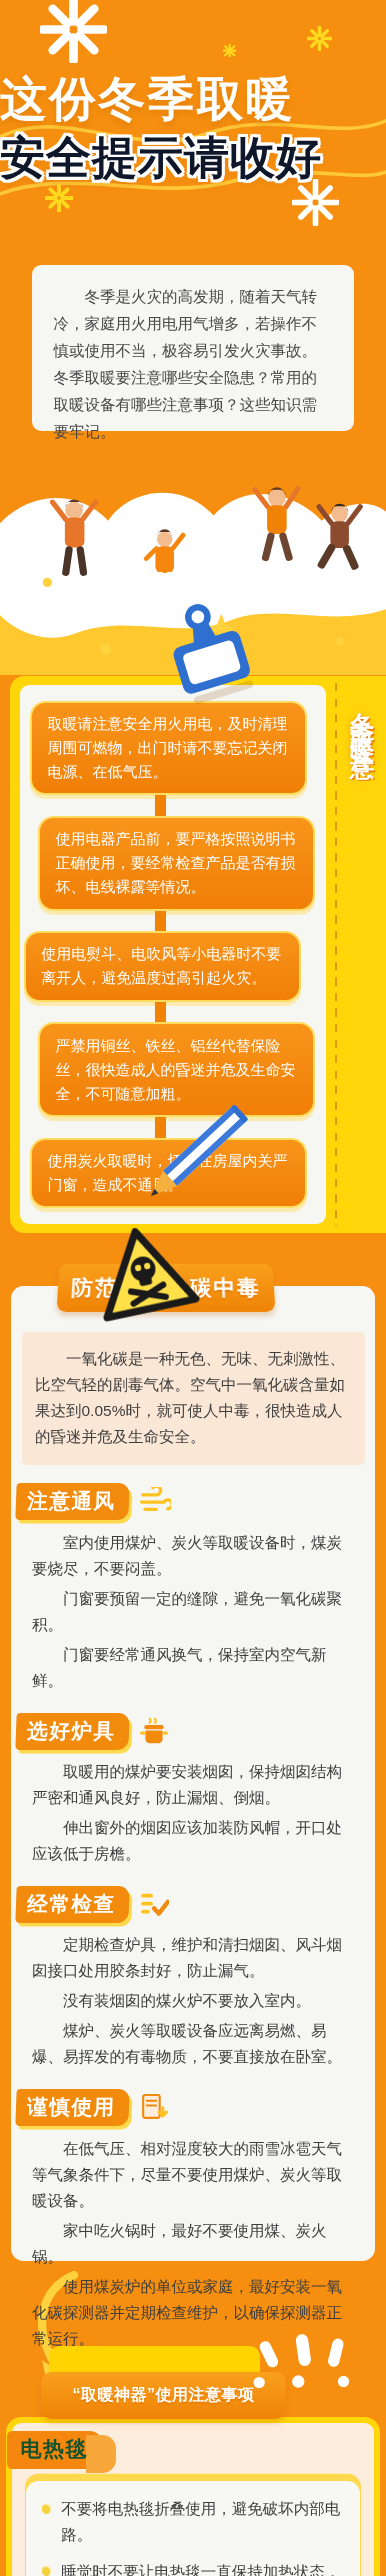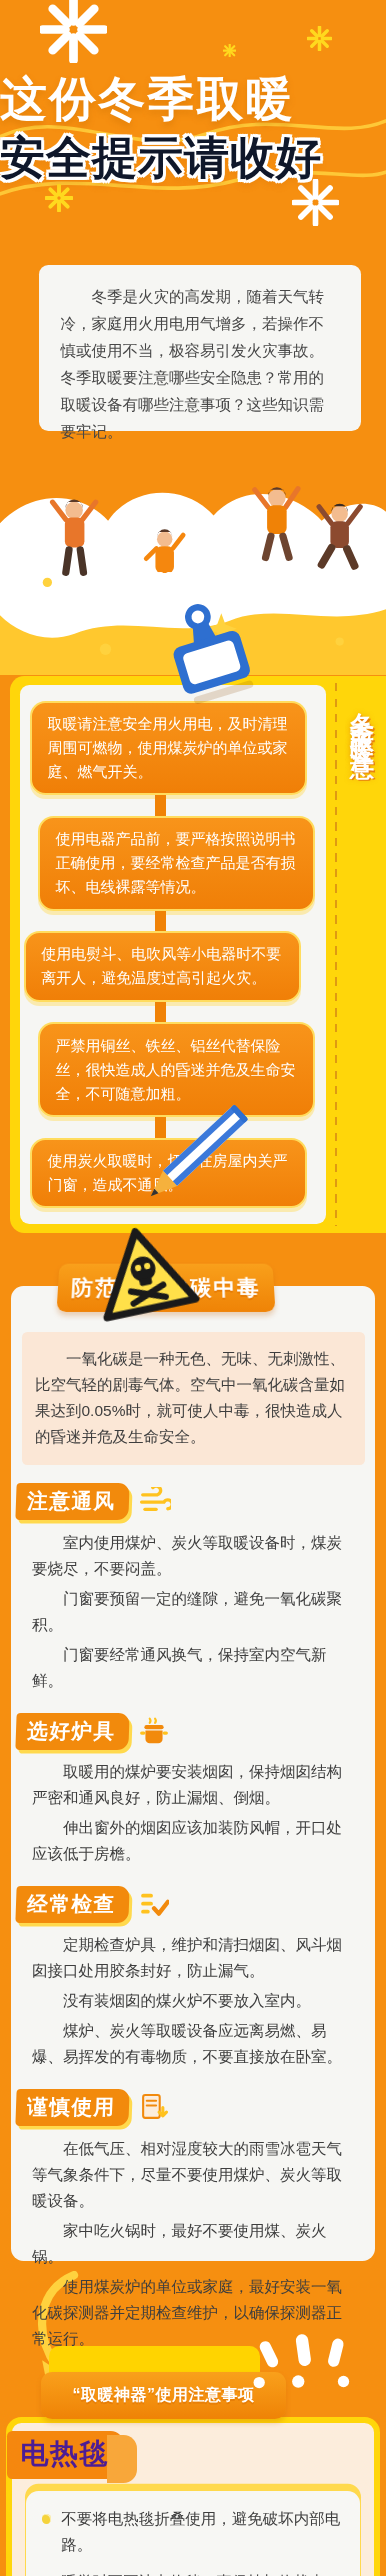--- a/index.html
+++ b/index.html
@@ -10,21 +10,21 @@
 
   
   .hero-title { position:absolute; width:386px; text-align:left; font-weight:900; z-index:3; }
   .t1 { top:68px; font-size:47px; letter-spacing:2.1px; color:#ffffff;
         text-shadow:0 4.1px 6.2px rgba(205,110,0,.45); }
   .t2 { top:128px; font-size:45px; letter-spacing:1px; color:#0f172a;
         text-shadow:-2.6px -2.6px 0 #fff,2.6px -2.6px 0 #fff,-2.6px 2.6px 0 #fff,2.6px 2.6px 0 #fff,
                     0 -3.1px 0 #fff,0 3.1px 0 #fff,-3.1px 0 0 #fff,3.1px 0 0 #fff,
                     0 6.2px 7.2px rgba(200,100,0,.30); }
   .intro-card { position:absolute; left:32px; top:265px; width:322px; height:166px;
-        background:#F6F6F3; border-radius:9.3px; padding:17.5px 21.6px; z-index:2;margin-left:7px; }
+        background:#F6F6F3; border-radius:9.3px; padding:17.5px 21.6px; z-index:2; }
   .intro-card p { font-size:15.5px; line-height:27px; color:#474747; text-indent:2em; }
 
   
   .notice-card { position:absolute; left:10.3px; top:676px; width:376px; height:557px;
         background:#FFD60A; border-radius:14.4px 0 0 14.4px; z-index:3; }
   .notice-white { position:absolute; left:9.3px; top:9.3px; width:306px; height:539px;
         background:#F6F6F3; border-radius:9.3px; overflow:hidden; }
   .notice-dash { position:absolute; left:325px; top:7.2px; width:2.1px; height:543px;
         background:repeating-linear-gradient(180deg,#DF9A12 0 8.2px,rgba(0,0,0,0) 8.2px 15.5px); }
   .v-text { position:absolute; right:8.2px; top:17.5px; writing-mode:vertical-rl;
@@ -76,21 +76,21 @@
         display:flex; align-items:center; justify-content:center;
         box-shadow:0 3.1px 5.2px rgba(190,90,0,.25);}
   .dev-banner span { font-size:16px; font-weight:900; color:#fff; letter-spacing:0.5px;
         text-shadow:0 2.1px 0 rgba(220,110,0,.5); }
   .excl-w { position:absolute; left:253px; top:2332px; z-index:5; }
   .swoosh-w { position:absolute; left:20.6px; top:2271px; z-index:2; }
   .dev-card { position:absolute; left:6.2px; top:2417px; width:374px; height:916px;
         background:#FCEDDC; border:6.2px solid #FFD60A; border-radius:15.5px; z-index:3;
         padding-top:3.1px; }
   .dev-label { position:relative; left:-5.2px; display:inline-block; background:#F5870E;
-        color:#4c1d95; font-size:28px; font-weight:900; letter-spacing:1.5px;
+        color:#14532d; font-size:21px; font-weight:900; letter-spacing:1.5px;
         padding:4.1px 15.5px 5.2px 13.4px; border-radius:5.2px 13.4px 13.4px 5.2px; z-index:2; }
   .dev-label::after { content:""; position:absolute; right:-12.4px; top:4.1px; width:30px;
         height:100%; background:#F8A73A; border-radius:0 13.4px 13.4px 0; z-index:-1; }
   .dev-label-row { margin:14.4px 0 0 0; }
   .dev-box { width:334px; margin:12.4px auto 0 auto; background:#F7F7F4; border-radius:12.4px;
         padding:15.5px 17.5px 9.3px 15.5px; box-shadow:0 -6.2px 0 1px #FFD94D; }
   .dev-box li { list-style:none; position:relative; padding-left:19.6px; font-size:15.5px;
         line-height:26px; color:#3E3E3E; margin-bottom:10.3px; }
   .dev-box li::before { content:""; position:absolute; left:0; top:7.7px; width:9.8px;
         height:9.8px; border-radius:50%; background:#F5D33C;
@@ -214,21 +214,21 @@
     </g>
     <path d="M430 360 l8 22 22 8 -22 8 -8 22 -8 -22 -22 -8 22 -8 Z" fill="#FFD23E"></path>
     <circle cx="92" cy="300" r="9" fill="#FFD23E"></circle>
       <circle cx="205" cy="430" r="11" fill="#FFD23E"></circle>
     <circle cx="660" cy="415" r="8" fill="#FFD23E"></circle>
   </svg>
 
   <section class="notice-card">
     <div class="notice-white">
       <div class="bub m1">
-          <p>取暖请注意安全用火用电，及时清理周围可燃物，使用煤炭炉的单位或家庭、燃气开关。</p>
+          <p>取暖请注意安全用火用电，及时清理周围可燃物，出门时请不要忘记关闭电源、在低气压。</p>
         </div>
       <div class="conn"></div>
       <div class="bub m2">
           <p>使用电器产品前，要严格按照说明书正确使用，要经常检查产品是否有损坏、电线裸露等情况。</p>
         </div>
       <div class="conn"></div>
       <div class="bub m3">
           <p>使用电熨斗、电吹风等小电器时不要离开人，避免温度过高引起火灾。</p>
         </div>
       <div class="conn"></div>

